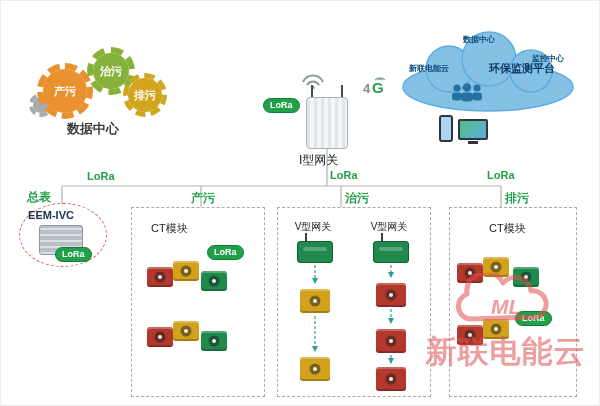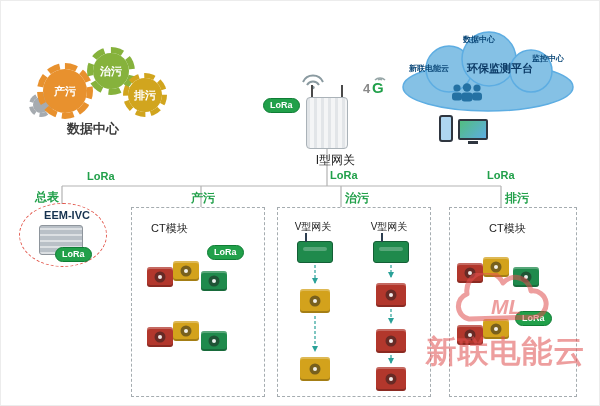--- a/index.html
+++ b/index.html
@@ -27,25 +27,25 @@
   .small-label{position:absolute;color:#222;font-size:10px;text-align:center}
   .sub-label{position:absolute;color:#222;font-size:11px}
   .dev-gateway{position:absolute;left:305px;top:96px;width:42px;height:52px;background:#f4f5f6;border:1px solid #aab2b8;border-radius:4px;background-image:repeating-linear-gradient(90deg,#e2e5e8 0 3px,transparent 3px 7px)}
   .antenna{position:absolute;width:2px;background:#4a4a4a}
   .meter-ring{position:absolute;border:1.6px dashed #e2574c;border-radius:50%}
   .meter-dev{position:absolute;width:44px;height:30px;background:#b9c0c7;border:1px solid #8e959c;border-radius:3px;background-image:repeating-linear-gradient(0deg,rgba(255,255,255,.5) 0 2px,transparent 2px 6px)}
   .phone{position:absolute;width:14px;height:27px;border:2px solid #2f3640;border-radius:3px;background:#aed6f1}
   .monitor{position:absolute;width:30px;height:21px;border:2px solid #2f3640;border-radius:2px;background:linear-gradient(135deg,#52be80,#5dade2)}
   .monitor-stand{position:absolute;width:10px;height:3px;background:#2f3640}
   .badge{position:absolute;color:#0d4a7a;font-size:8px;font-weight:bold}
-  .cloud-title{position:absolute;color:#0b3a66;font-weight:bold;font-size:11px;text-align:center}
+  .cloud-title{position:absolute;color:#0b3a66;font-weight:bold;font-size:11px;text-align:right}
   .wm{position:absolute;opacity:.55;color:#e04f4f;pointer-events:none}
   .wm-text{position:absolute;font-size:31px;font-weight:bold;letter-spacing:1px;text-align:center}
   .wm-ml{position:absolute;font-size:21px;font-weight:bold;font-style:italic}
-  .gw-label{position:absolute;text-align:right;font-size:12px;color:#222}
+  .gw-label{position:absolute;text-align:left;font-size:12px;color:#222}
 </style>
 </head>
 <body>
 
 <div class="canvas">
 
   <svg class="overlay" width="600" height="406">
     <defs>
       <marker id="arw" markerWidth="7" markerHeight="7" refX="5" refY="3" orient="auto" markerUnits="userSpaceOnUse">
         <path d="M0,0 L6,3 L0,6 Z" fill="#2aa198"></path>
@@ -120,23 +120,23 @@
     </g>
   </svg>
   <div class="phone" style="left:438px;top:114px"></div>
   <div class="monitor" style="left:457px;top:118px"></div>
   <div class="monitor-stand" style="left:467px;top:140px"></div>
 
   <span class="bus-lora" style="left:86px;top:169px">LoRa</span>
   <span class="bus-lora" style="left:329px;top:168px">LoRa</span>
   <span class="bus-lora" style="left:486px;top:168px">LoRa</span>
 
-  <span class="green-label" style="left:34px;top:188px">总表</span>
+  <span class="green-label" style="left:26px;top:188px">总表</span>
   <div class="meter-ring" style="left:18px;top:202px;width:88px;height:64px"></div>
-  <div style="position:absolute;left:24px;top:208px;width:84px;text-align:center;font-weight:bold;font-size:11px;color:#16324f">EEM-IVC</div>
+  <div style="position:absolute;left:8px;top:208px;width:84px;text-align:center;font-weight:bold;font-size:11px;color:#16324f">EEM-IVC</div>
   <div class="meter-dev" style="left:38px;top:224px"></div>
   <span class="lora" style="left:54px;top:246px">LoRa</span>
 
   <span class="green-label" style="left:190px;top:189px">产污</span>
   <span class="green-label" style="left:344px;top:189px">治污</span>
   <span class="green-label" style="left:504px;top:189px">排污</span>
 
   <div class="box" style="left:130px;top:206px;width:134px;height:190px"></div>
   <div class="box" style="left:276px;top:206px;width:154px;height:190px"></div>
   <div class="box" style="left:448px;top:206px;width:128px;height:190px"></div>

